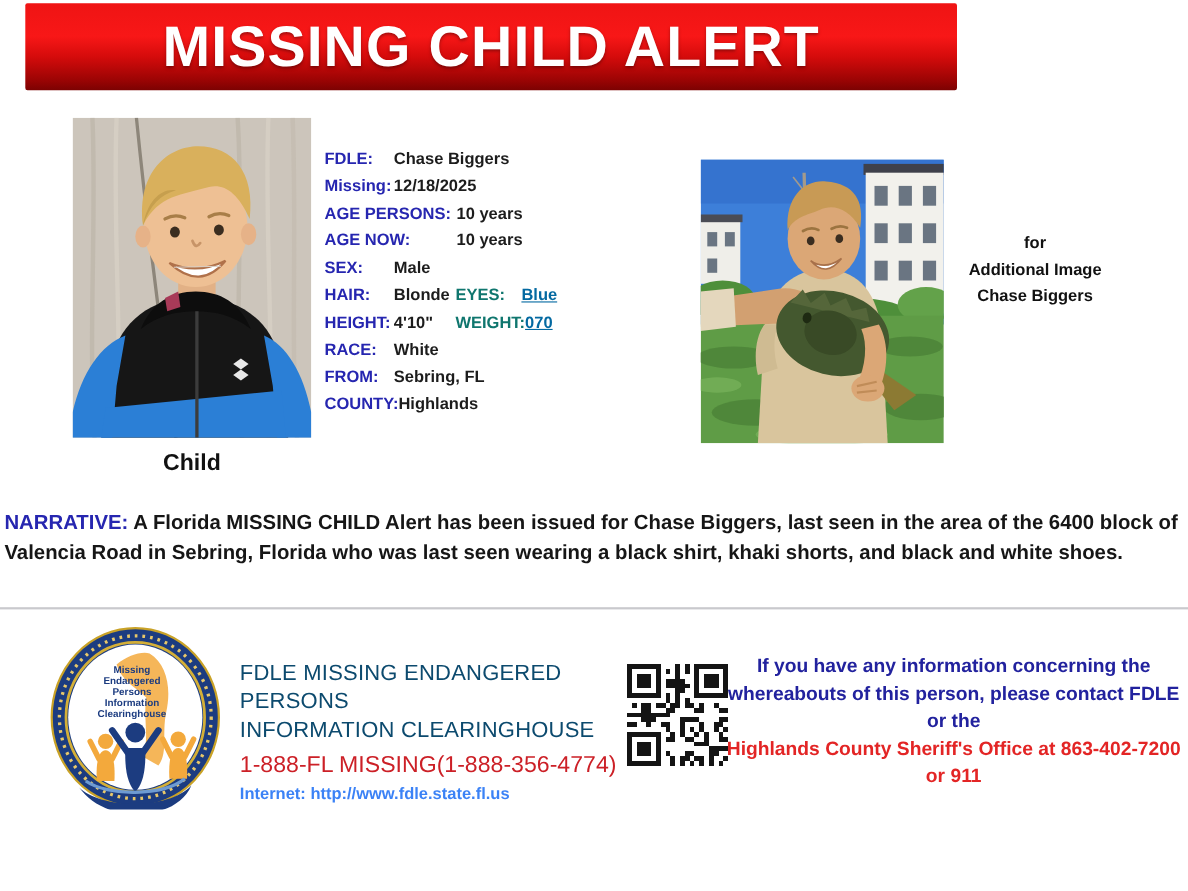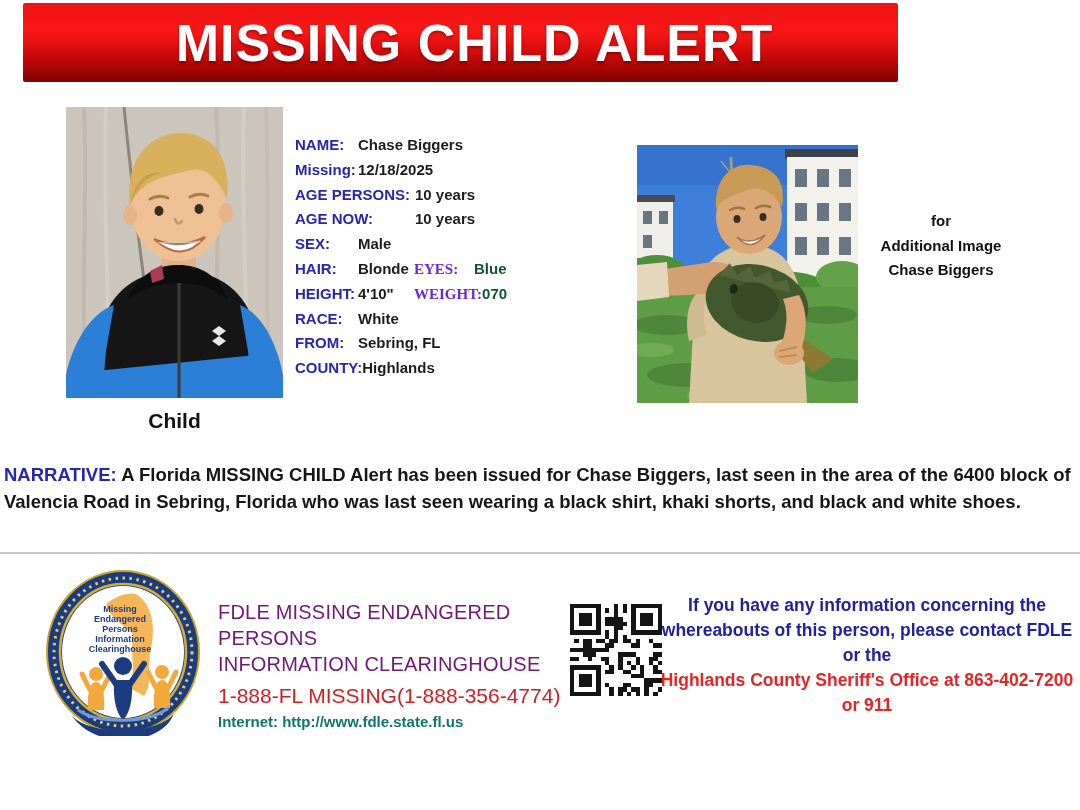--- a/index.html
+++ b/index.html
@@ -6,21 +6,20 @@
   .page{
     position:relative;width:1080px;height:810px;background:#ffffff;
     font-family:"Liberation Sans",sans-serif;overflow:hidden;
   }
   
   .banner{
     position:absolute;left:23px;top:3px;width:847px;height:79px;
     background:linear-gradient(180deg,#ef1414 0%,#f81717 38%,#d40b0b 62%,#9c0404 88%,#7c0202 100%);
     display:flex;align-items:center;justify-content:center;
     border-radius:2px;
-    padding-left:28px;
   }
   .banner h1{
     margin:0;color:#ffffff;font-size:52px;font-weight:800;letter-spacing:1px;
     text-shadow:0 2px 3px rgba(0,0,0,.35);white-space:nowrap;
   }
   
   .photo-left{position:absolute;left:66px;top:107px;width:217px;height:291px;}
   .photo-right{position:absolute;left:637px;top:145px;width:221px;height:258px;}
   .photo-left svg,.photo-right svg{display:block;width:100%;height:100%;}
   .caption-child{
@@ -31,36 +30,36 @@
     position:absolute;left:856px;top:209px;width:170px;text-align:center;
     font-size:15px;font-weight:bold;color:#111;line-height:24.5px;
   }
   
   .details{position:absolute;left:295px;top:133px;width:330px;font-size:15px;font-weight:bold;}
   .drow{display:flex;height:24.8px;line-height:24.8px;white-space:nowrap;}
   .dlabel{color:#2626b0;min-width:63px;}
   .drow.wide .dlabel{min-width:120px;}
   .dvalue{color:#1c1c1c;}
   .drow.dual .dvalue{min-width:56px;}
-  .dlabel2{color:#6d28d9;min-width:60px;font-family:Liberation Serif, serif;}
-  .dvalue2{color:#14532d;}
+  .dlabel2{color:#0f766e;min-width:60px;}
+  .dvalue2{color:#0369a1;text-decoration:underline;}
   
   .narrative{
     position:absolute;left:4px;top:462px;width:1073px;
     font-size:18.5px;font-weight:bold;line-height:26.5px;color:#161616;
   }
   .narrative .nlabel{color:#2626b0;}
   
   .divider{position:absolute;left:0;top:552px;width:1080px;height:2px;background:#c9c9cd;}
   
   .logo{position:absolute;left:44px;top:568px;width:158px;height:168px;}
   .fdle{position:absolute;left:218px;top:599px;width:350px;}
-  .fdle .org{font-size:20px;color:#701a75;line-height:26px;letter-spacing:.2px;}
+  .fdle .org{font-size:20px;color:#0c4a6e;line-height:26px;letter-spacing:.2px;}
   .fdle .phone{font-size:21px;color:#cc2027;font-weight:normal;line-height:30px;margin-top:4px;}
-  .fdle .web{font-size:15px;color:#0f766e;font-weight:bold;line-height:22px;}
+  .fdle .web{font-size:15px;color:#3b82f6;font-weight:bold;line-height:22px;}
   .qr{position:absolute;left:570px;top:602px;width:92px;height:96px;background:#fff;}
   .contact{
     position:absolute;left:652px;top:593px;width:430px;text-align:center;
     font-size:17.5px;font-weight:bold;line-height:25px;
   }
   .contact .blue{color:#22229e;}
   .contact .red{color:#e32525;}
 </style>
 </head>
 <body>
@@ -112,21 +111,21 @@
       </g>
       <path d="M109,112 Q112,120 116,114" stroke="#c79468" stroke-width="2.5" fill="none" stroke-linecap="round"></path>
       <path d="M88,132 Q113,143 139,130 Q116,158 88,132 Z" fill="#ffffff" stroke="#b0714a" stroke-width="2"></path>
       <line x1="92" y1="136" x2="135" y2="135" stroke="#d8cfc6" stroke-width="1"></line>
     </svg>
   </div>
   <div class="caption-child">Child</div>
 
   <div class="details">
     <div class="drow">
-      <span class="dlabel">NAME:</span>
+      <span class="dlabel">FDLE:</span>
       <span class="dvalue">Chase Biggers</span>
     </div>
     <div class="drow">
       <span class="dlabel">Missing:</span>
       <span class="dvalue">12/18/2025</span>
     </div>
     <div class="drow wide">
       <span class="dlabel">AGE PERSONS:</span>
       <span class="dvalue">10 years</span>
     </div>

